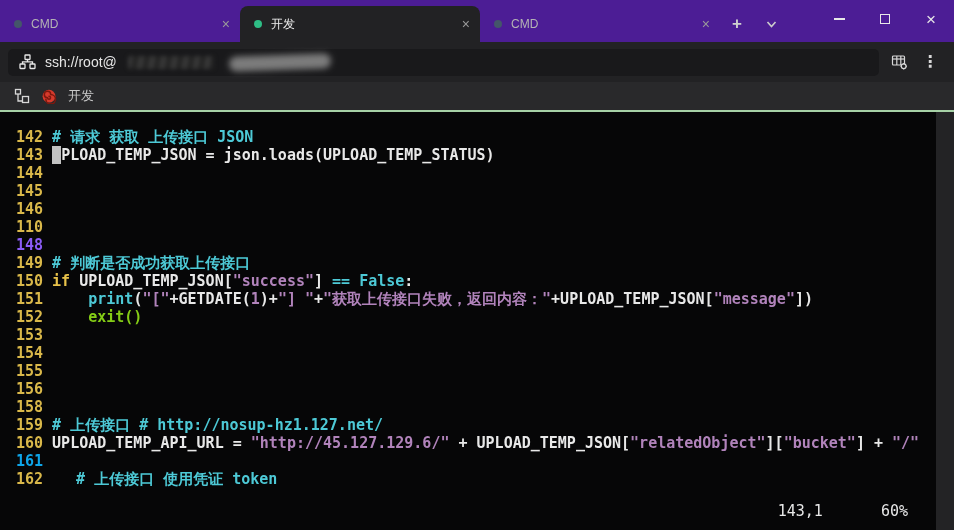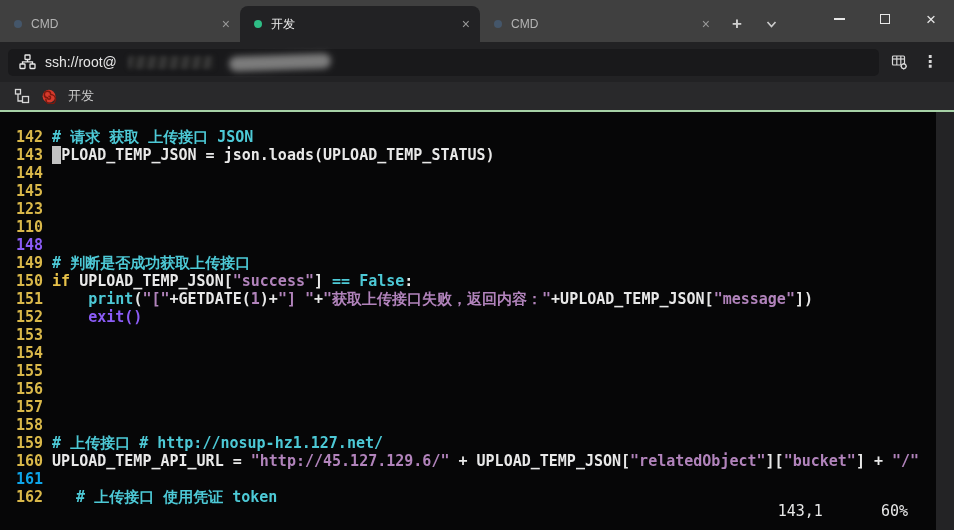--- a/index.html
+++ b/index.html
@@ -1,21 +1,21 @@
 <!DOCTYPE html>
 <html><head>
 <meta charset="utf-8">
 <style>
   * { margin:0; padding:0; box-sizing:border-box; }
   html,body { width:954px; height:530px; overflow:hidden; background:#060607;
               font-family:"Liberation Sans","DejaVu Sans",sans-serif; }
   .window { width:954px; height:530px; display:flex; flex-direction:column; }
 
   
-  .titlebar { height:42px; background:#404040; display:flex; align-items:flex-end; }
+  .titlebar { height:42px; background:#4c1d95; display:flex; align-items:flex-end; }
   .tab { width:240px; height:36px; display:flex; align-items:center; gap:9px;
          padding:0 10px 0 14px; color:#b4b4b4; font-size:12px; cursor:default; }
   .tab.active { background:#222224; color:#ededed; border-radius:8px 8px 0 0; }
   .dot { width:8px; height:8px; border-radius:50%; flex:0 0 auto; }
   .tab-label { white-space:nowrap; overflow:hidden; }
   .tab-close { margin-left:auto; font-size:14px; color:#9a9a9a; line-height:1; }
   .newtab { width:34px; height:36px; display:flex; align-items:center; justify-content:center;
             color:#cfcfcf; font-size:17px; font-weight:bold; }
   .tab-dropdown { width:34px; height:36px; display:flex; align-items:center; justify-content:center; }
   .tb-spacer { flex:1; }
@@ -146,32 +146,31 @@
   </div>
 
   <div class="session-divider"></div>
 
   <div class="terminal">
     <div class="code-area">
         <div class="line"><span class="num" style="color: rgb(217, 184, 74);">142</span><span style="color: rgb(77, 201, 214);"># 请求 获取 上传接口 JSON</span></div>
         <div class="line"><span class="num" style="color: rgb(217, 184, 74);">143</span><span style="background: rgb(194, 194, 194); color: rgb(194, 194, 194);">U</span><span style="color: rgb(232, 232, 232);">PLOAD_TEMP_JSON = json.loads(UPLOAD_TEMP_STATUS)</span></div>
         <div class="line"><span class="num" style="color: rgb(217, 184, 74);">144</span></div>
         <div class="line"><span class="num" style="color: rgb(217, 184, 74);">145</span></div>
-        <div class="line"><span class="num" style="color: rgb(217, 184, 74);">123</span></div>
+        <div class="line"><span class="num" style="color: rgb(217, 184, 74);">146</span></div>
         <div class="line"><span class="num" style="color: rgb(217, 184, 74);">110</span></div>
         <div class="line"><span class="num" style="color: #8b5cf6;">148</span></div>
         <div class="line"><span class="num" style="color: rgb(217, 184, 74);">149</span><span style="color: rgb(77, 201, 214);"># 判断是否成功获取上传接口</span></div>
         <div class="line"><span class="num" style="color: rgb(217, 184, 74);">150</span><span style="color: rgb(232, 194, 74);">if</span><span style="color: rgb(232, 232, 232);"> UPLOAD_TEMP_JSON[</span><span style="color: rgb(177, 131, 187);">"success"</span><span style="color: rgb(232, 232, 232);">] </span><span style="color: rgb(77, 201, 214);">==</span><span style="color: rgb(232, 232, 232);"> </span><span style="color: rgb(77, 201, 214);">False</span><span style="color: rgb(232, 232, 232);">:</span></div>
         <div class="line"><span class="num" style="color: rgb(217, 184, 74);">151</span><span style="color: rgb(232, 232, 232);">    </span><span style="color: rgb(77, 201, 214);">print</span><span style="color: rgb(232, 232, 232);">(</span><span style="color: rgb(177, 131, 187);">"["</span><span style="color: rgb(232, 232, 232);">+GETDATE(</span><span style="color: rgb(177, 131, 187);">1</span><span style="color: rgb(232, 232, 232);">)+</span><span style="color: rgb(177, 131, 187);">"] "</span><span style="color: rgb(232, 232, 232);">+</span><span style="color: rgb(177, 131, 187);">"获取上传接口失败，返回内容："</span><span style="color: rgb(232, 232, 232);">+UPLOAD_TEMP_JSON[</span><span style="color: rgb(177, 131, 187);">"message"</span><span style="color: rgb(232, 232, 232);">])</span></div>
-        <div class="line"><span class="num" style="color: rgb(217, 184, 74);">152</span><span style="color: #8b5cf6; margin-top: 48px;">    exit()</span></div>
+        <div class="line"><span class="num" style="color: rgb(217, 184, 74);">152</span><span style="color: #84cc16; margin-top: 48px;">    exit()</span></div>
         <div class="line"><span class="num" style="color: rgb(217, 184, 74);">153</span></div>
         <div class="line"><span class="num" style="color: rgb(217, 184, 74);">154</span></div>
         <div class="line"><span class="num" style="color: rgb(217, 184, 74);">155</span></div>
         <div class="line"><span class="num" style="color: rgb(217, 184, 74);">156</span></div>
-        <div class="line"><span class="num" style="color: rgb(217, 184, 74);">157</span></div>
         <div class="line"><span class="num" style="color: rgb(217, 184, 74);">158</span></div>
         <div class="line"><span class="num" style="color: rgb(217, 184, 74);">159</span><span style="color: rgb(77, 201, 214);"># 上传接口 # http://nosup-hz1.127.net/</span></div>
         <div class="line"><span class="num" style="color: rgb(217, 184, 74);">160</span><span style="color: rgb(232, 232, 232);">UPLOAD_TEMP_API_URL = </span><span style="color: rgb(177, 131, 187);">"http://45.127.129.6/"</span><span style="color: rgb(232, 232, 232);"> + UPLOAD_TEMP_JSON[</span><span style="color: rgb(177, 131, 187);">"relatedObject"</span><span style="color: rgb(232, 232, 232);">][</span><span style="color: rgb(177, 131, 187);">"bucket"</span><span style="color: rgb(232, 232, 232);">] + </span><span style="color: rgb(177, 131, 187);">"/"</span></div>
         <div class="line"><span class="num" style="color: #0ea5e9;">161</span></div>
         <div class="line"><span class="num" style="color: rgb(217, 184, 74);">162</span><span style="color: rgb(77, 201, 214); margin-left: 24px;"># 上传接口 使用凭证 token</span></div>
       </div>
     <div class="ruler">
       <span>143,1</span>
       <span>60%</span>
     </div>

